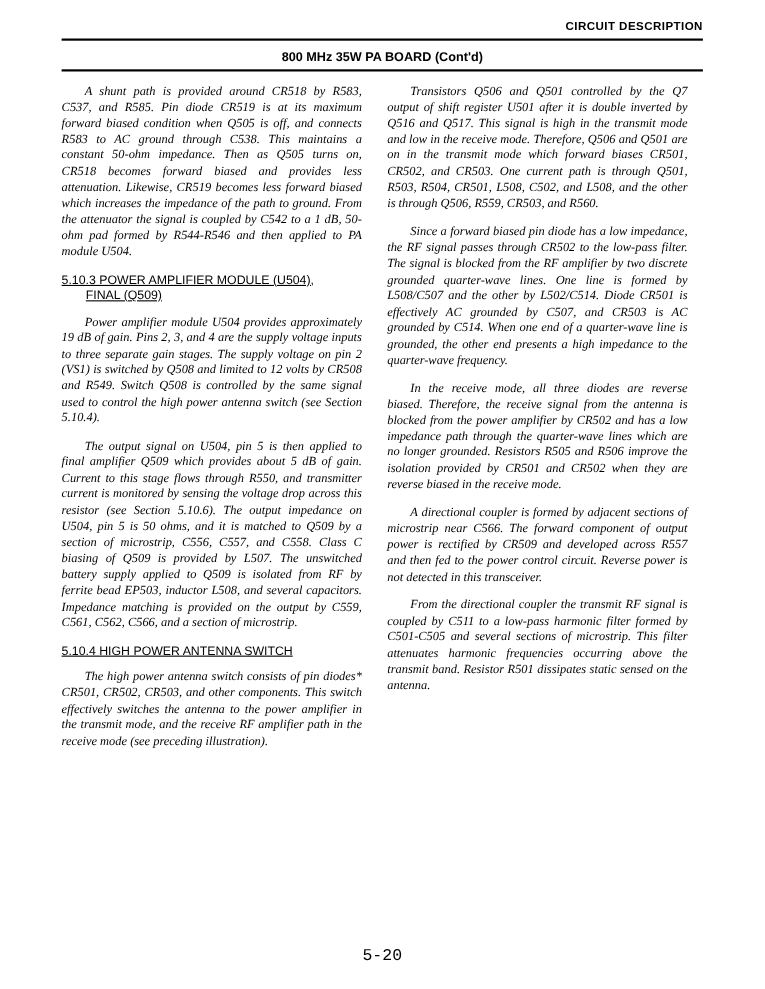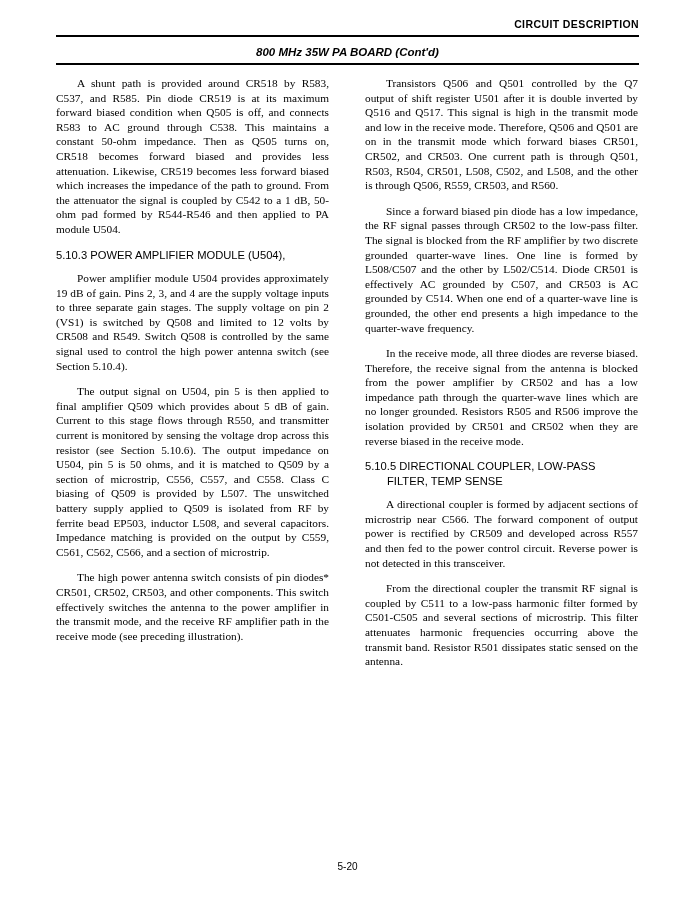--- a/index.html
+++ b/index.html
@@ -44,21 +44,20 @@
   }
   .doc-title {
     position: absolute;
     left: 56px;
     top: 46px;
     width: 583px;
     text-align: center;
     font-family: "Liberation Sans", sans-serif;
     font-weight: bold;
     font-size: 11.5px;
-    font-style: italic;
   }
   .title-rule {
     position: absolute;
     left: 56px;
     top: 63px;
     width: 583px;
     height: 1.5px;
     background: #000000;
   }
   .columns {
@@ -67,88 +66,88 @@
     top: 76px;
     width: 583px;
     height: 760px;
   }
   .col {
     position: absolute;
     top: 0;
     width: 273px;
   }
   .col-left { left: 0; }
-  .col-right { left: 309px; }
+  .col-right { left: 296px; }
 
   p.body {
     margin: 0 0 11px 0;
     font-size: 11.3px;
     line-height: 14.6px;
     text-align: justify;
     text-indent: 21px;
     hyphens: none;
+    font-style: italic;
   }
   h2.section {
     margin: 5px 0 9px 0;
     font-family: "Liberation Sans", sans-serif;
     font-size: 11.2px;
     font-weight: normal;
     line-height: 14.5px;
     text-indent: 0;
+    text-decoration: underline;
   }
   h2.section .cont {
     display: block;
     padding-left: 22px;
   }
   .footer {
     position: absolute;
     left: 56px;
     top: 861px;
     width: 583px;
     text-align: center;
-    font-family: Liberation Sans, sans-serif;
-    font-size: 10px;
+    font-family: Liberation Mono, monospace;
+    font-size: 15px;
   }
 </style>
 </head>
 <body>
 
 <div class="page">
 
   <div class="header">CIRCUIT DESCRIPTION</div>
   <div class="header-rule"></div>
 
   <div class="doc-title">800 MHz 35W PA BOARD (Cont'd)</div>
   <div class="title-rule"></div>
 
   <div class="columns">
 
     <div class="col col-left">
       <p class="body">A shunt path is provided around CR518 by R583, C537, and R585. Pin diode CR519 is at its maximum forward biased condition when Q505 is off, and connects R583 to AC ground through C538. This maintains a constant 50-ohm impedance. Then as Q505 turns on, CR518 becomes forward biased and provides less attenuation. Likewise, CR519 becomes less forward biased which increases the impedance of the path to ground. From the attenuator the signal is coupled by C542 to a 1 dB, 50-ohm pad formed by R544-R546 and then applied to PA module U504.</p>
 
       <h2 class="section">
         <span>5.10.3 POWER AMPLIFIER MODULE (U504),</span>
+        <span class="cont">FINAL (Q509)</span>
       </h2>
 
       <p class="body">Power amplifier module U504 provides approximately 19 dB of gain. Pins 2, 3, and 4 are the supply voltage inputs to three separate gain stages. The supply voltage on pin 2 (VS1) is switched by Q508 and limited to 12 volts by CR508 and R549. Switch Q508 is controlled by the same signal used to control the high power antenna switch (see Section 5.10.4).</p>
       <p class="body">The output signal on U504, pin 5 is then applied to final amplifier Q509 which provides about 5 dB of gain. Current to this stage flows through R550, and transmitter current is monitored by sensing the voltage drop across this resistor (see Section 5.10.6). The output impedance on U504, pin 5 is 50 ohms, and it is matched to Q509 by a section of microstrip, C556, C557, and C558. Class C biasing of Q509 is provided by L507. The unswitched battery supply applied to Q509 is isolated from RF by ferrite bead EP503, inductor L508, and several capacitors. Impedance matching is provided on the output by C559, C561, C562, C566, and a section of microstrip.</p>
 
+      <h2 class="section">5.10.4 HIGH POWER ANTENNA SWITCH</h2>
 
       <p class="body">The high power antenna switch consists of pin diodes* CR501, CR502, CR503, and other components. This switch effectively switches the antenna to the power amplifier in the transmit mode, and the receive RF amplifier path in the receive mode (see preceding illustration).</p>
     </div>
 
     <div class="col col-right">
       <p class="body">Transistors Q506 and Q501 controlled by the Q7 output of shift register U501 after it is double inverted by Q516 and Q517. This signal is high in the transmit mode and low in the receive mode. Therefore, Q506 and Q501 are on in the transmit mode which forward biases CR501, CR502, and CR503. One current path is through Q501, R503, R504, CR501, L508, C502, and L508, and the other is through Q506, R559, CR503, and R560.</p>
       <p class="body">Since a forward biased pin diode has a low impedance, the RF signal passes through CR502 to the low-pass filter. The signal is blocked from the RF amplifier by two discrete grounded quarter-wave lines. One line is formed by L508/C507 and the other by L502/C514. Diode CR501 is effectively AC grounded by C507, and CR503 is AC grounded by C514. When one end of a quarter-wave line is grounded, the other end presents a high impedance to the quarter-wave frequency.</p>
       <p class="body">In the receive mode, all three diodes are reverse biased. Therefore, the receive signal from the antenna is blocked from the power amplifier by CR502 and has a low impedance path through the quarter-wave lines which are no longer grounded. Resistors R505 and R506 improve the isolation provided by CR501 and CR502 when they are reverse biased in the receive mode.</p>
 
-      <h2 class="section">
-        <span>5.10.5 DIRECTIONAL COUPLER, LOW-PASS</span>
-        <span class="cont">FILTER, TEMP SENSE</span>
-      </h2>
 
       <p class="body">A directional coupler is formed by adjacent sections of microstrip near C566. The forward component of output power is rectified by CR509 and developed across R557 and then fed to the power control circuit. Reverse power is not detected in this transceiver.</p>
       <p class="body">From the directional coupler the transmit RF signal is coupled by C511 to a low-pass harmonic filter formed by C501-C505 and several sections of microstrip. This filter attenuates harmonic frequencies occurring above the transmit band. Resistor R501 dissipates static sensed on the antenna.</p>
     </div>
 
   </div>
 
   <div class="footer">5-20</div>
 </div>
 

